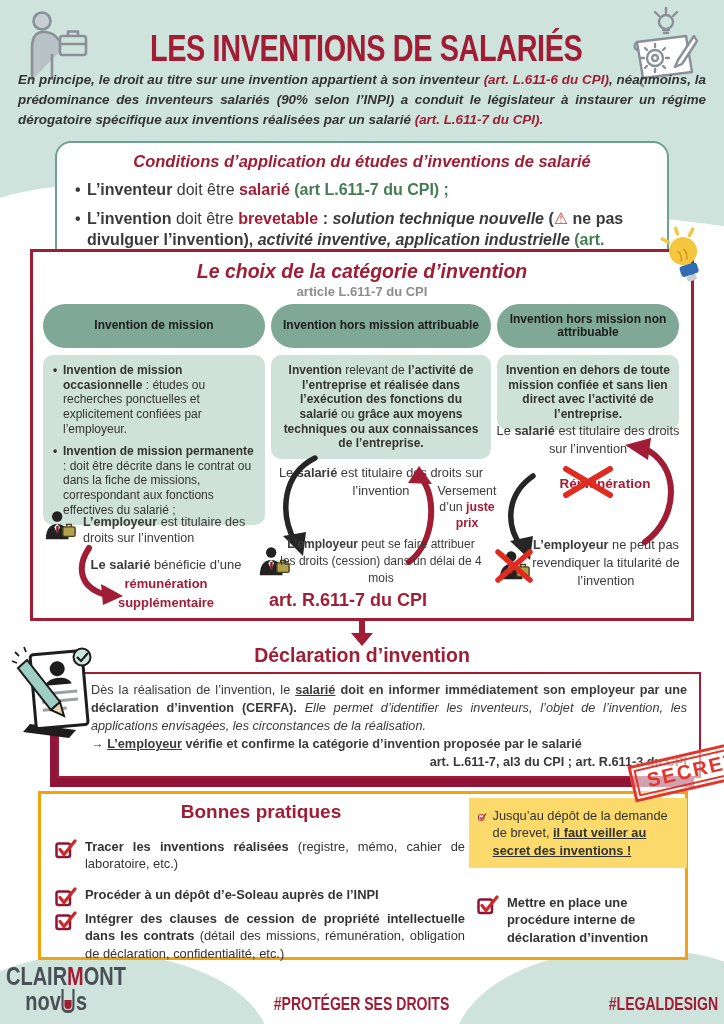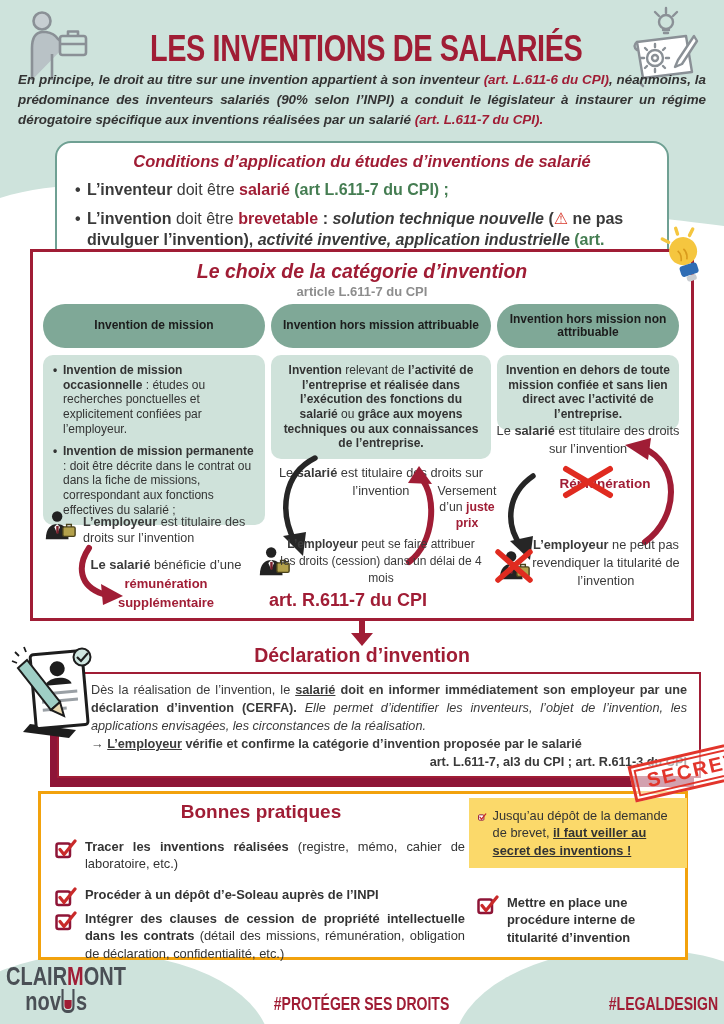--- a/index.html
+++ b/index.html
@@ -336,21 +336,21 @@
         <path d="M5 10.5 L9 15.5 L20 2" fill="none" stroke="#C92A2A" stroke-width="3.2" stroke-linecap="round"></path>
       </svg>
       <span class="txt"><span>Jusqu’au dépôt de la demande de brevet, </span><span class="b u">il faut veiller au secret des inventions !</span></span>
     </div>
 
     <div class="pr-item pr-side">
       <svg class="chk" width="22" height="20" viewBox="0 0 22 20">
         <rect x="1.5" y="4.5" width="13.5" height="13.5" rx="2" fill="#fff" stroke="#8E1537" stroke-width="2.5"></rect>
         <path d="M5 10.5 L9 15.5 L20 2" fill="none" stroke="#C92A2A" stroke-width="3.2" stroke-linecap="round"></path>
       </svg>
-      <span class="txt"><span class="b">Mettre en place une procédure interne de titularité d’invention</span></span>
+      <span class="txt"><span class="b">Mettre en place une procédure interne de déclaration d’invention</span></span>
     </div>
   </section>
 
   <div class="logo">
     <div class="logo-l1"><span>CLAIR</span><span class="m">M</span><span>ONT</span></div>
     <div class="logo-l2"><span>nov</span><span class="tube"></span><span>s</span></div>
   </div>
   <div class="hash center"><span class="cond">#PROTÉGER SES DROITS</span></div>
   <div class="hash right"><span class="cond">#LEGALDESIGN</span></div>
 

